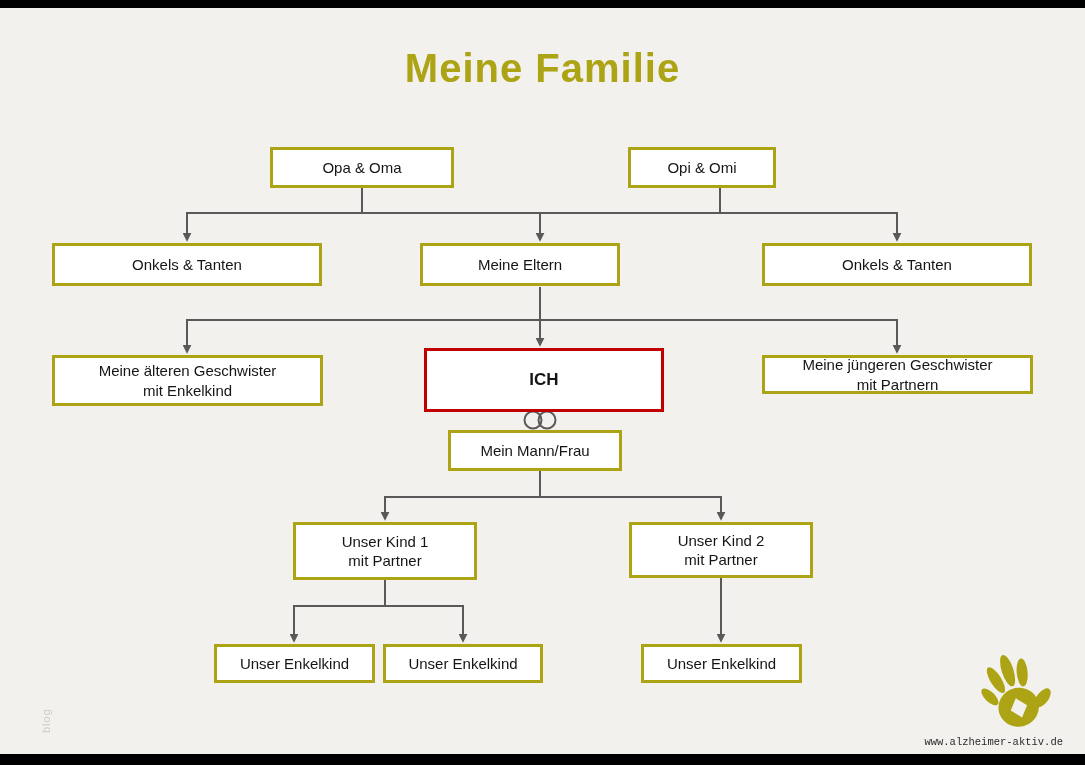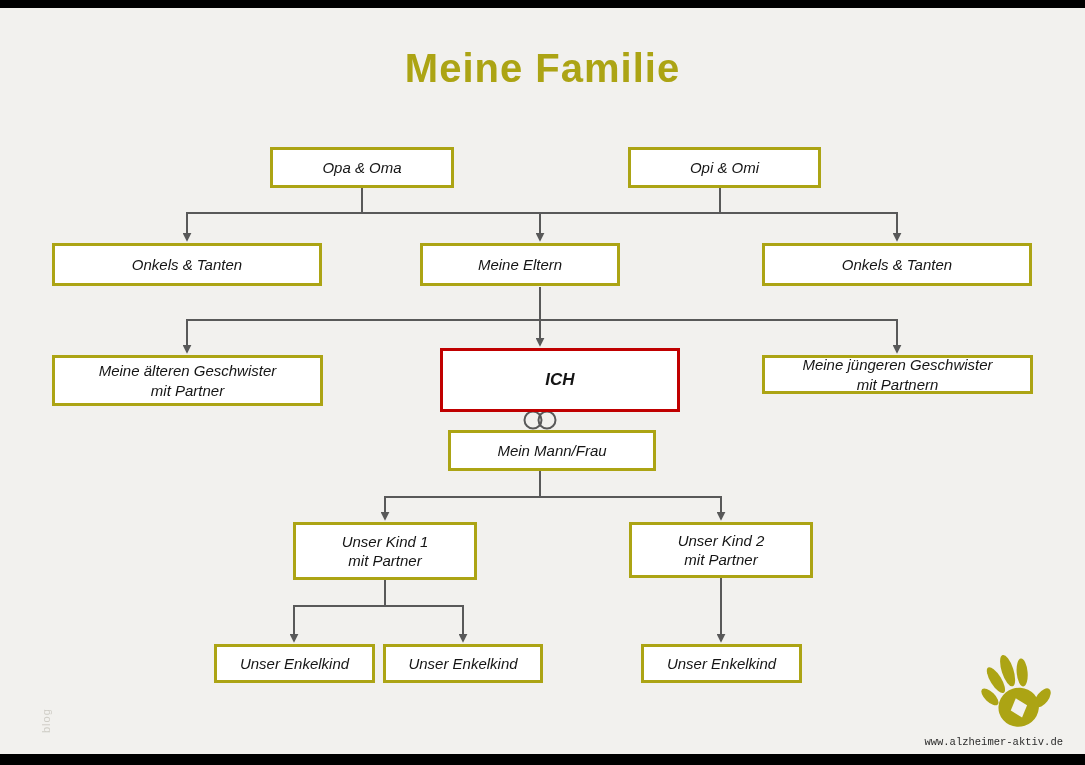--- a/index.html
+++ b/index.html
@@ -21,21 +21,20 @@
   }
   .node {
     position: absolute;
     background: #FFFFFF;
     border: 3px solid #ACA414;
     box-sizing: border-box;
     display: flex; align-items: center; justify-content: center;
     text-align: center;
     font-size: 15px; color: #151515; line-height: 1.3;
     white-space: pre-line;
-    font-style: italic;
   }
   .node.ich { border-color: #C00000; font-weight: bold; font-size: 17px; }
   svg.connectors { position: absolute; left: 0; top: 0; }
   .website {
     position: absolute; top: 736px; right: 22px;
     font-size: 10.5px; color: #2B2B2B; font-family: Liberation Mono, monospace;
   }
   .watermark {
     position: absolute; left: 40px; top: 733px;
     transform: rotate(-90deg); transform-origin: 0 0;
@@ -85,37 +84,37 @@
     <path d="M721,572 V641" marker-end="url(#arrow)"></path>
   </g>
   <g stroke="#595959" stroke-width="2" fill="none">
     <circle cx="533" cy="420" r="8.5"></circle>
     <circle cx="547" cy="420" r="8.5"></circle>
   </g>
 </svg>
 
 <div class="node" style="left:270px; top:147px; width:184px; height:41px">Opa &amp; Oma</div>
 
-<div class="node" style="left:628px; top:147px; width:193px; height:41px">Opi &amp; Omi</div>
+<div class="node" style="left:628px; top:147px; width:148px; height:41px">Opi &amp; Omi</div>
 
 <div class="node" style="left:52px; top:243px; width:270px; height:43px">Onkels &amp; Tanten</div>
 
 <div class="node" style="left:420px; top:243px; width:200px; height:43px">Meine Eltern</div>
 
 <div class="node" style="left:762px; top:243px; width:270px; height:43px">Onkels &amp; Tanten</div>
 
 <div class="node" style="left:52px; top:355px; width:271px; height:51px">Meine älteren Geschwister
-mit Partner</div>
+mit Enkelkind</div>
 
-<div class="node ich" style="left:440px; top:348px; width:240px; height:64px">ICH</div>
+<div class="node ich" style="left:424px; top:348px; width:240px; height:64px">ICH</div>
 
 <div class="node" style="left:762px; top:355px; width:271px; height:39px">Meine jüngeren Geschwister
 mit Partnern</div>
 
-<div class="node" style="left:448px; top:430px; width:208px; height:41px">Mein Mann/Frau</div>
+<div class="node" style="left:448px; top:430px; width:174px; height:41px">Mein Mann/Frau</div>
 
 <div class="node" style="left:293px; top:522px; width:184px; height:58px">Unser Kind 1
 mit Partner</div>
 
 <div class="node" style="left:629px; top:522px; width:184px; height:56px">Unser Kind 2
 mit Partner</div>
 
 <div class="node" style="left:214px; top:644px; width:161px; height:39px">Unser Enkelkind</div>
 
 <div class="node" style="left:383px; top:644px; width:160px; height:39px">Unser Enkelkind</div>

